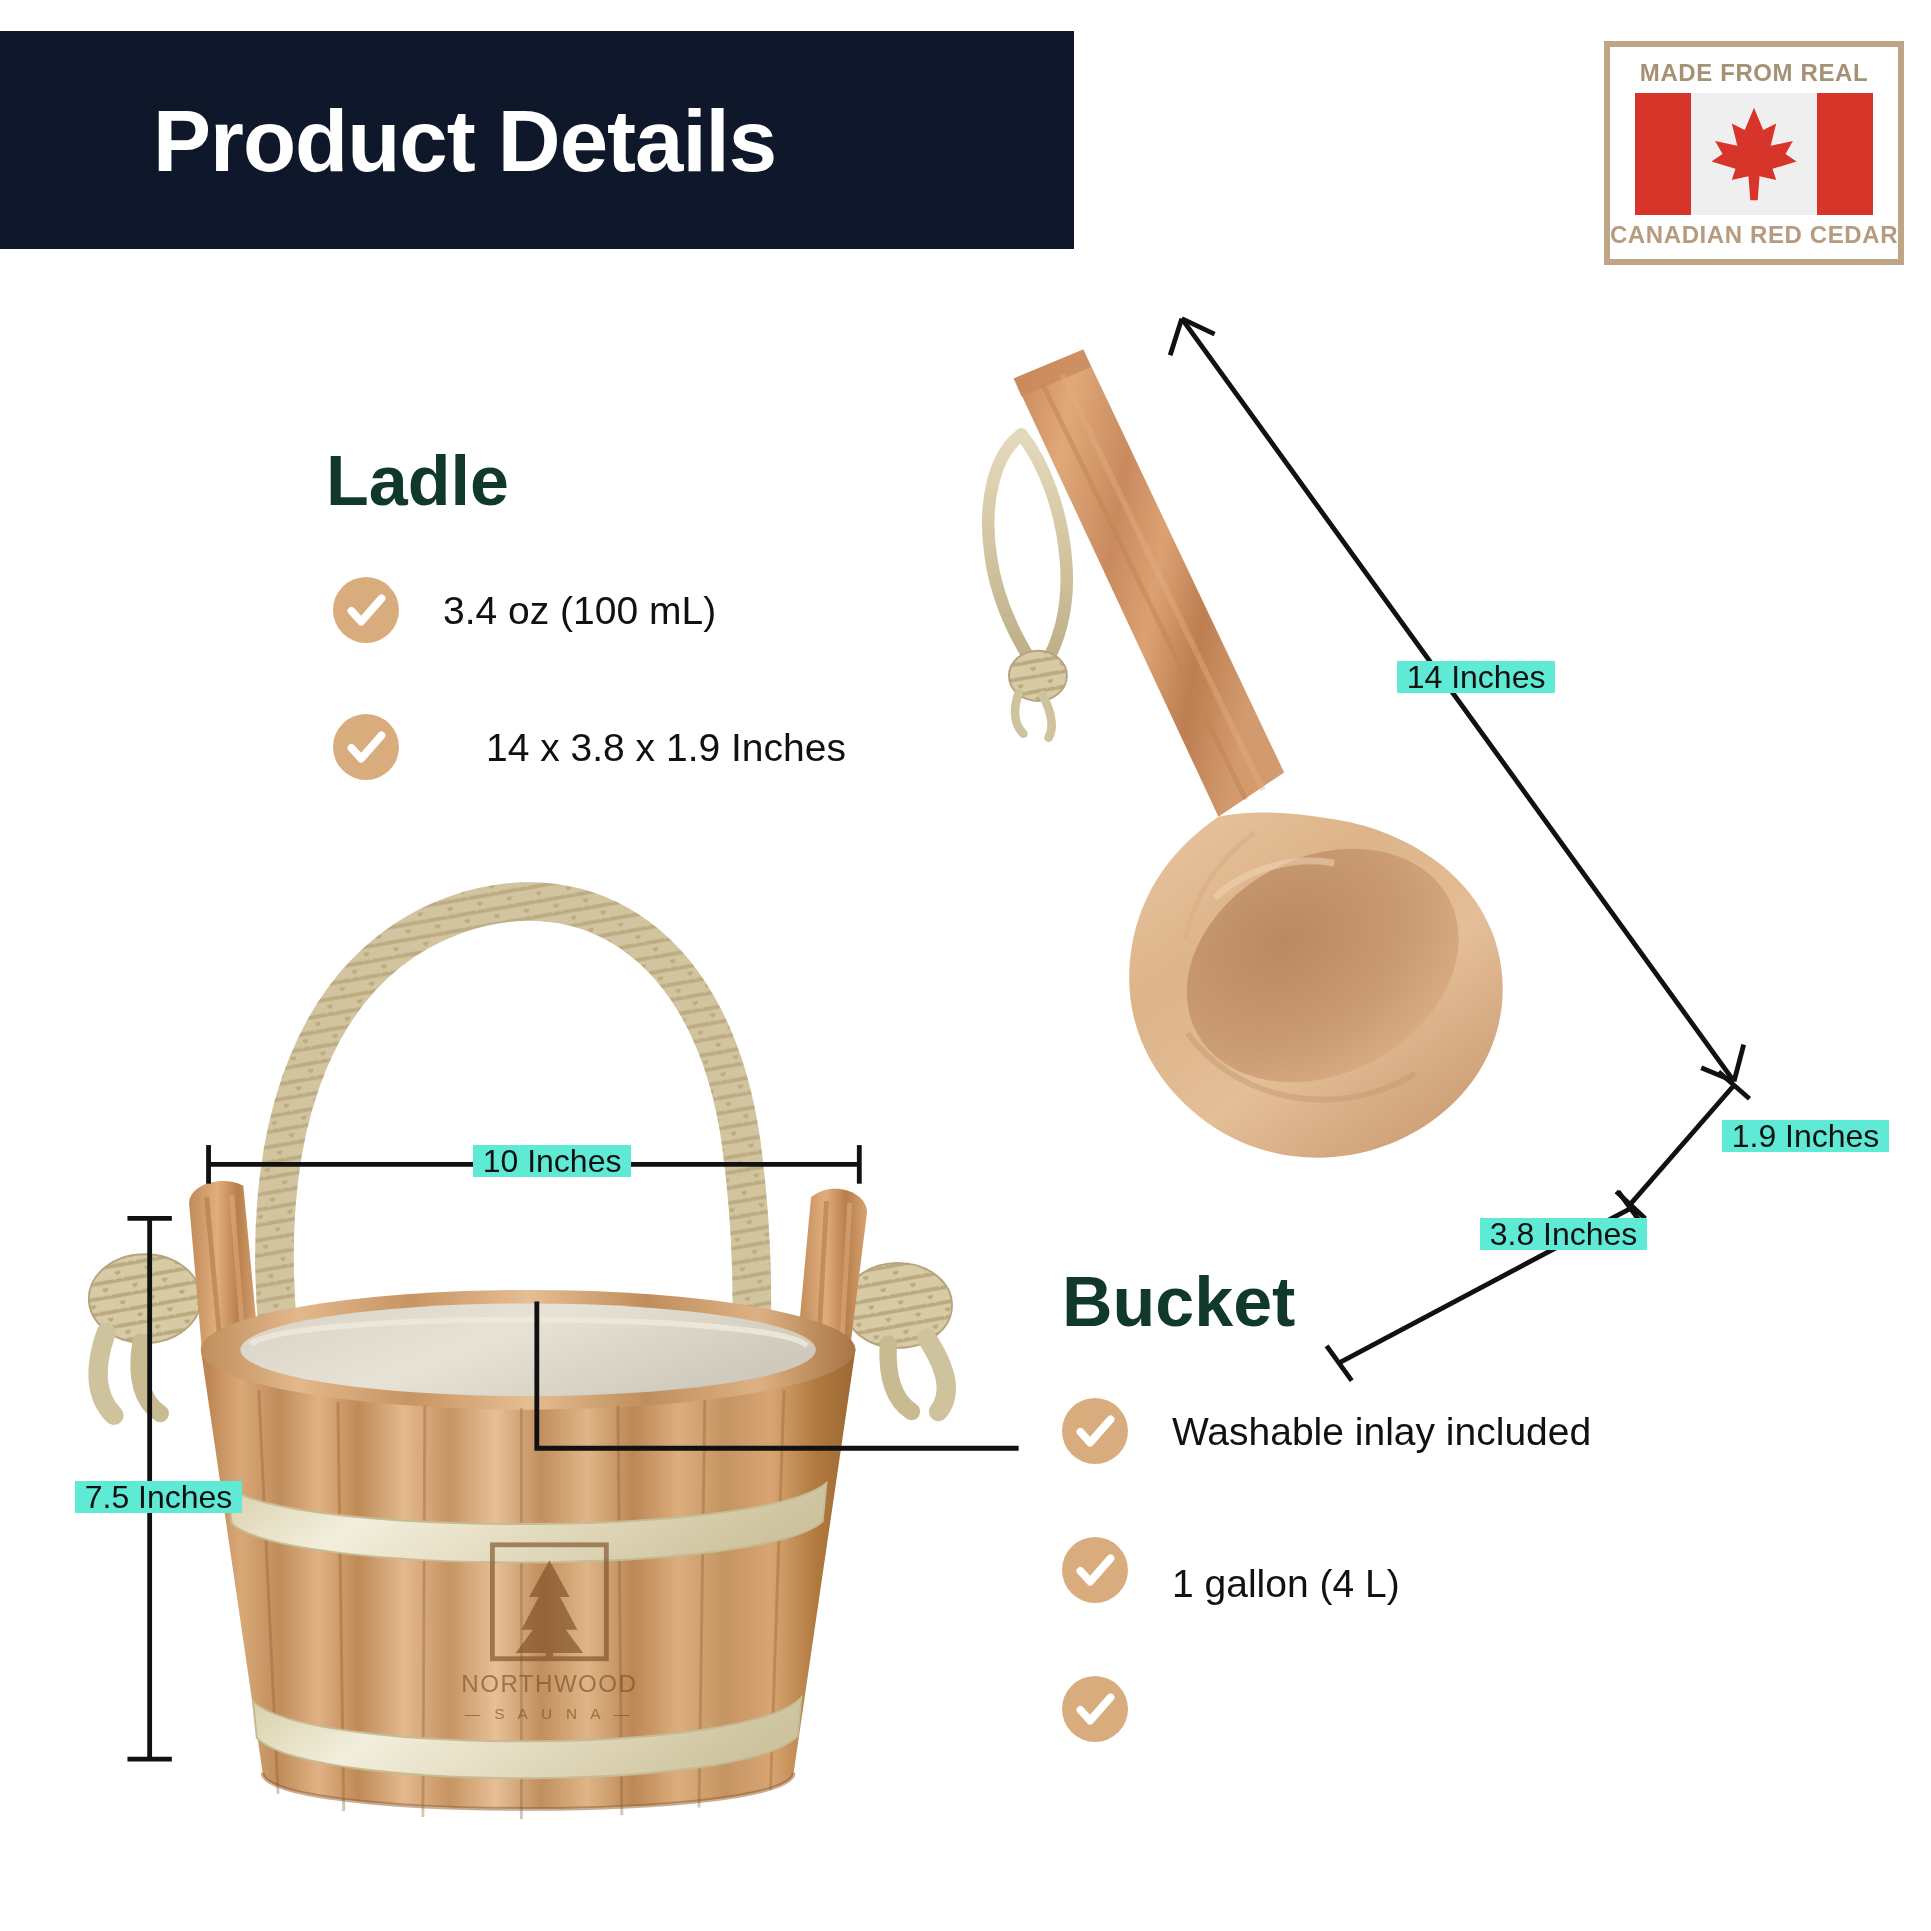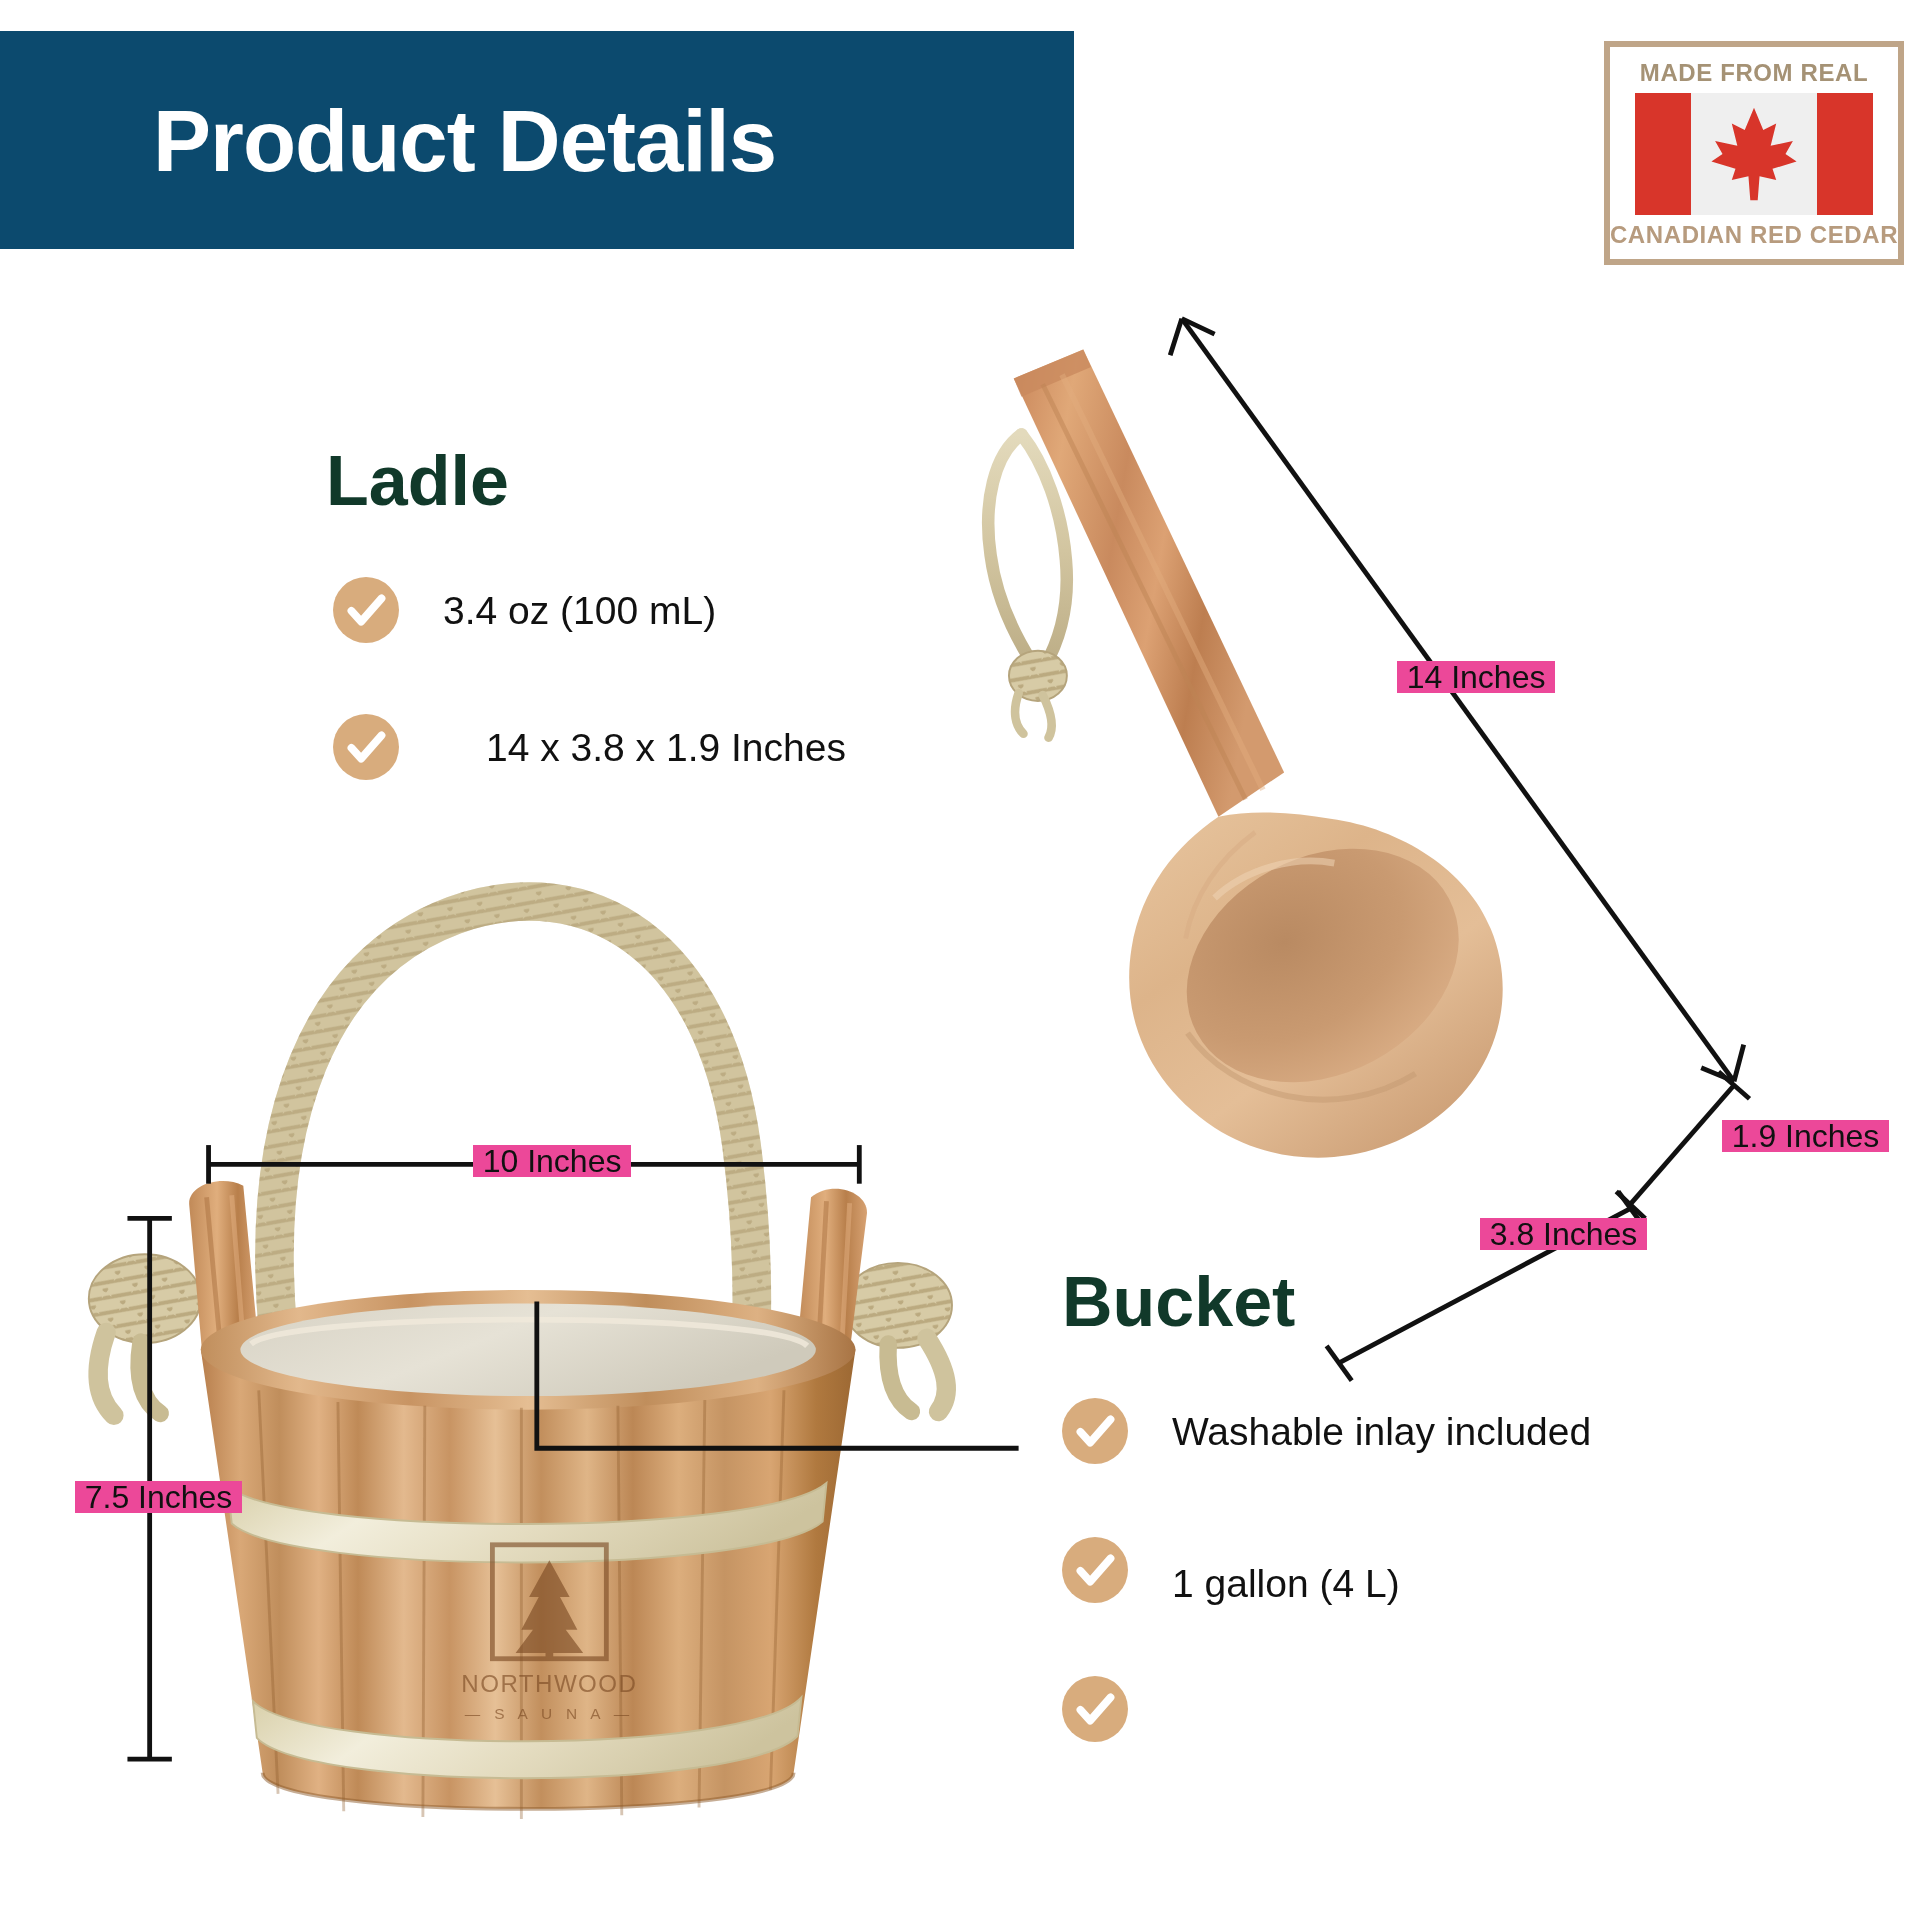--- a/index.html
+++ b/index.html
@@ -7,21 +7,21 @@
     width:1931px;height:1931px;
     background:#ffffff;
     font-family:"Liberation Sans", sans-serif;
     overflow:hidden;
   }
   #stage{position:relative;width:1931px;height:1931px;overflow:hidden;}
 
   
   .banner{
     position:absolute;left:0;top:31px;width:1074px;height:218px;
-    background:#0c4a6e;display:flex;align-items:center;
+    background:#0f172a;display:flex;align-items:center;
   }
   .banner-title{
     color:#ffffff;font-size:87px;font-weight:bold;letter-spacing:-1px;
     margin-left:153px;line-height:1;
   }
 
   
   .badge{
     position:absolute;left:1604px;top:41px;width:300px;height:224px;
     border:6.8px solid #BFA588;background:#ffffff;box-sizing:border-box;
@@ -60,21 +60,21 @@
     margin-left:44px;font-size:39px;color:#111111;white-space:nowrap;line-height:1;
   }
   #lb0{left:333px;top:577px;}
   #lb1{left:333px;top:714px;gap:43px;}
   #bb0{left:1062px;top:1398px;}
   #bb1{left:1062px;top:1537px;align-items:flex-end;}
   #bb2{left:1062px;top:1676px;}
 
   
   .dim{
-    position:absolute;font-size:32px;color:#111;background:#ec4899;
+    position:absolute;font-size:32px;color:#111;background:#5eead4;
     padding:0 9.7px;white-space:nowrap;line-height:1;
   }
   #dim-14{left:1397px;top:661px;}
   #dim-19{left:1722px;top:1120px;}
   #dim-38{left:1480px;top:1218px;text-align:center;}
   #dim-10{left:473px;top:1145px;}
   #dim-75{left:75px;top:1481px;}
 
   
   #art{position:absolute;left:0;top:0;width:1931px;height:1931px;}

